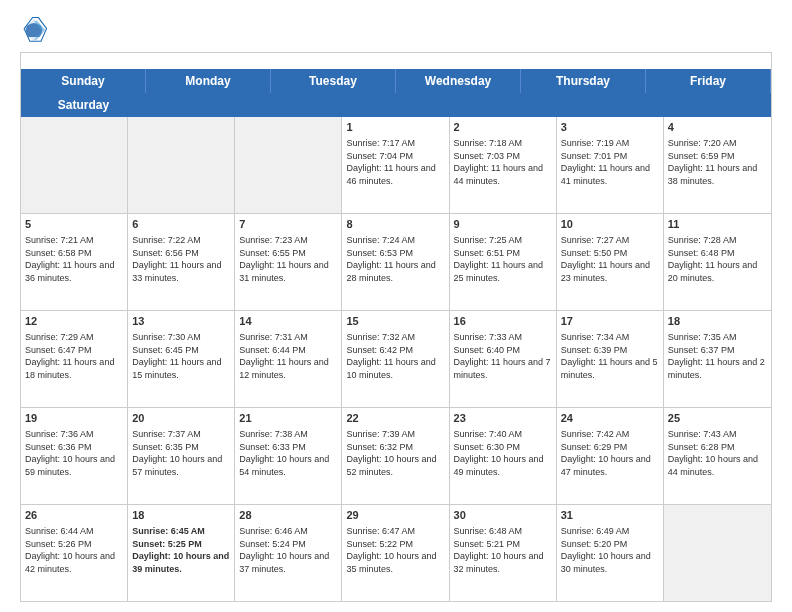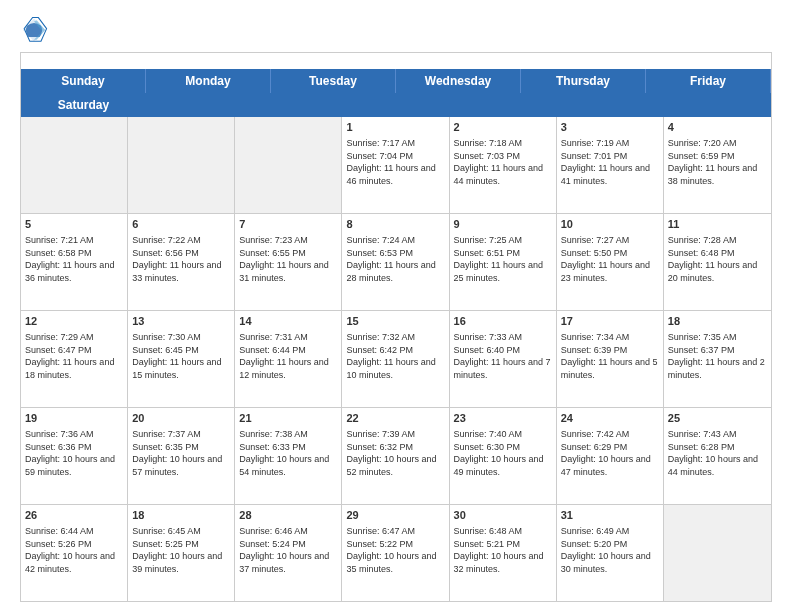--- a/index.html
+++ b/index.html
@@ -226,21 +226,21 @@
 Sunset: 6:29 PM
 Daylight: 10 hours and 47 minutes.</span></div>
           <div class="cal-cell"><span class="day-num">25</span><span class="cell-text" style="white-space: pre-line;">Sunrise: 7:43 AM
 Sunset: 6:28 PM
 Daylight: 10 hours and 44 minutes.</span></div>
         </div>
         <div class="cal-row">
           <div class="cal-cell"><span class="day-num">26</span><span class="cell-text" style="white-space: pre-line;">Sunrise: 6:44 AM
 Sunset: 5:26 PM
 Daylight: 10 hours and 42 minutes.</span></div>
-          <div class="cal-cell"><span class="day-num">18</span><span class="cell-text" style="white-space: pre-line;">Sunrise: 6:45 AM
+          <div class="cal-cell"><span class="day-num">18</span><span class="cell-text" style="white-space: pre-line; font-weight: bold;">Sunrise: 6:45 AM
 Sunset: 5:25 PM
 Daylight: 10 hours and 39 minutes.</span></div>
           <div class="cal-cell"><span class="day-num">28</span><span class="cell-text" style="white-space: pre-line;">Sunrise: 6:46 AM
 Sunset: 5:24 PM
 Daylight: 10 hours and 37 minutes.</span></div>
           <div class="cal-cell"><span class="day-num">29</span><span class="cell-text" style="white-space: pre-line;">Sunrise: 6:47 AM
 Sunset: 5:22 PM
 Daylight: 10 hours and 35 minutes.</span></div>
           <div class="cal-cell"><span class="day-num">30</span><span class="cell-text" style="white-space: pre-line;">Sunrise: 6:48 AM
 Sunset: 5:21 PM

